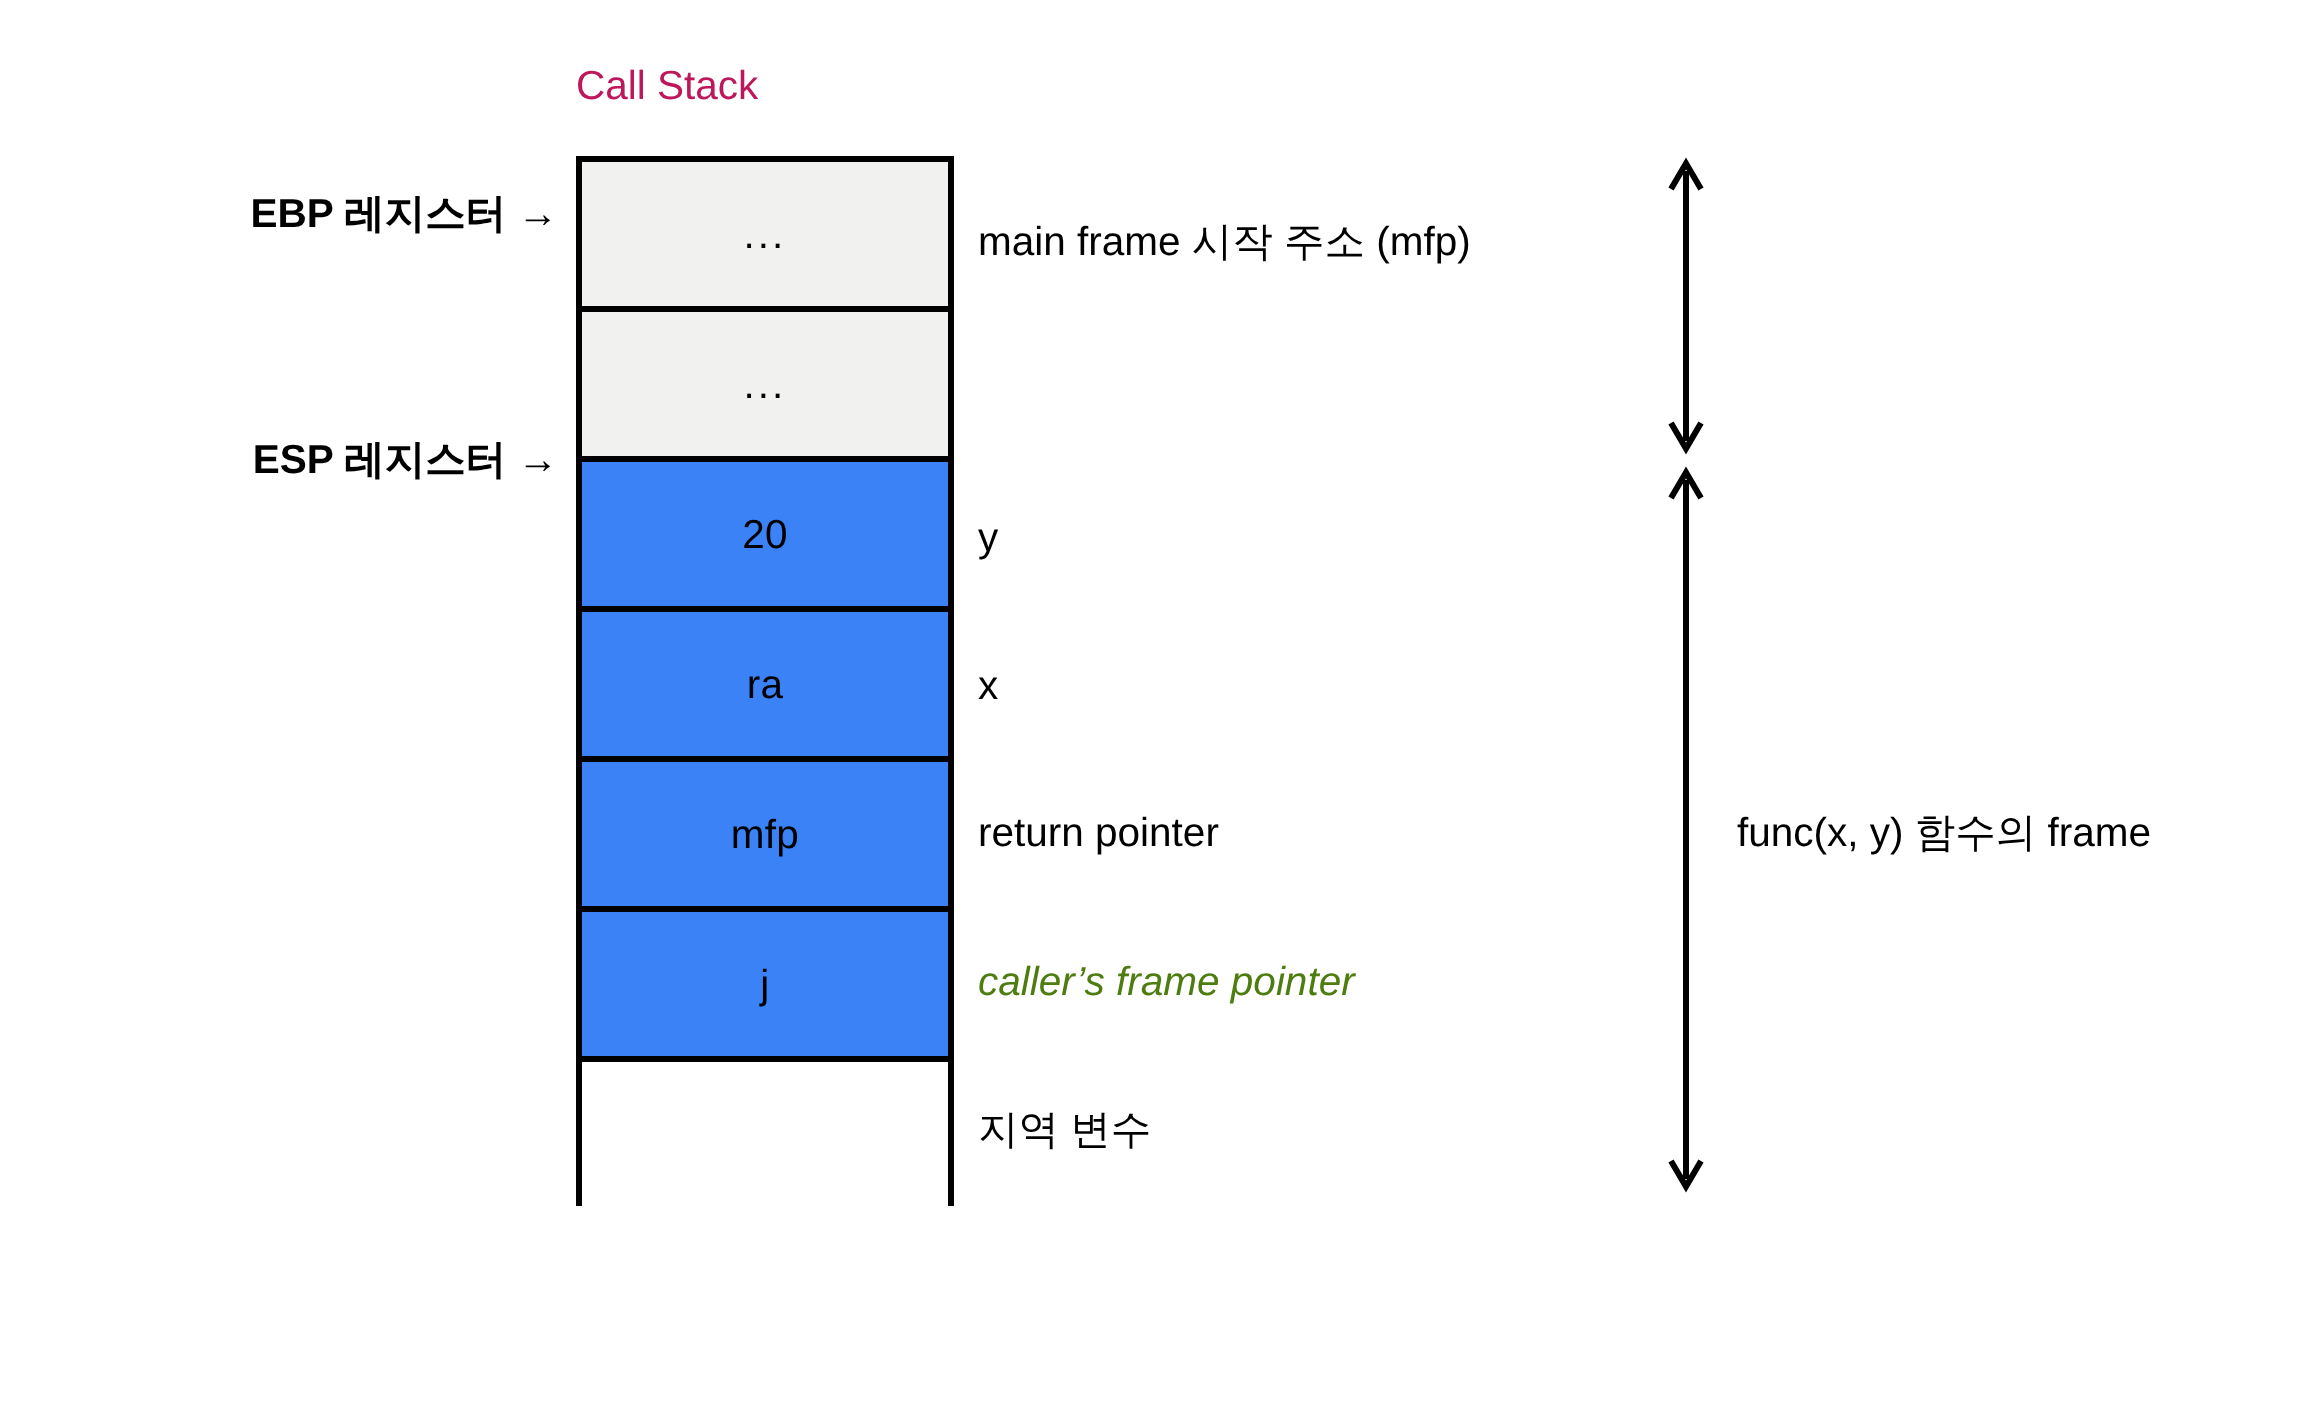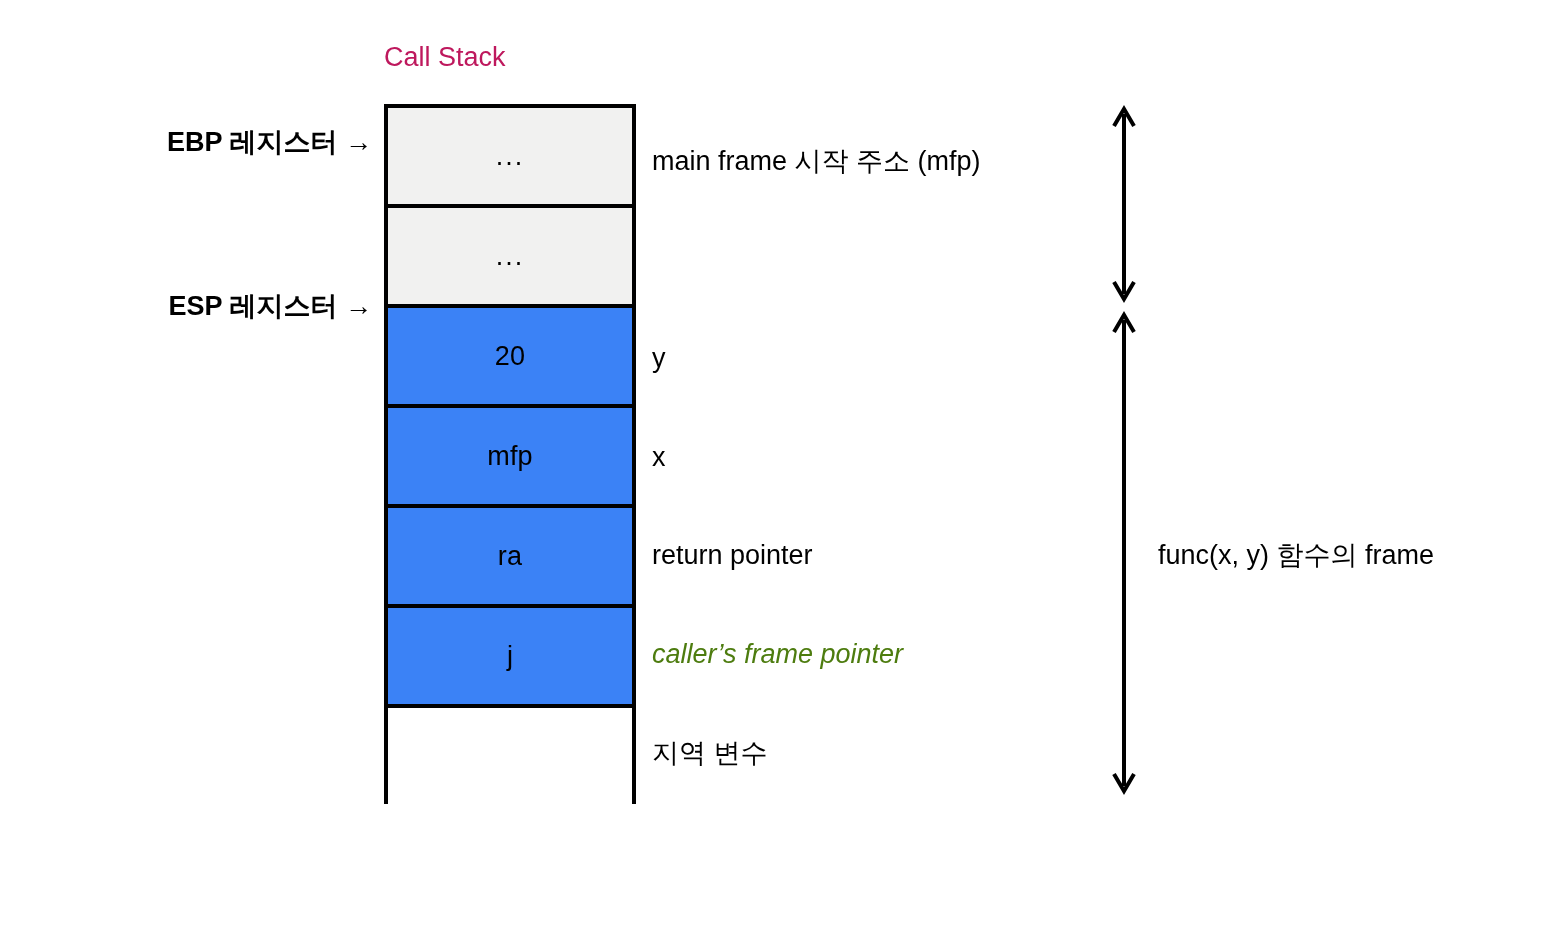--- a/index.html
+++ b/index.html
@@ -124,25 +124,25 @@
     <div class="cell gray">
       <span class="cell-text dots">...</span>
     </div>
 
     <div class="cell blue">
       <span class="cell-text">20</span>
     </div>
 
 
     <div class="cell blue">
-      <span class="cell-text">mfp</span>
+      <span class="cell-text">ra</span>
     </div>
 
     <div class="cell blue">
-      <span class="cell-text">ra</span>
+      <span class="cell-text">mfp</span>
     </div>
 
     <div class="cell blue">
       <span class="cell-text">j</span>
     </div>
 
     <div class="cell empty openbottom">
       <span class="cell-text"></span>
     </div>
 

